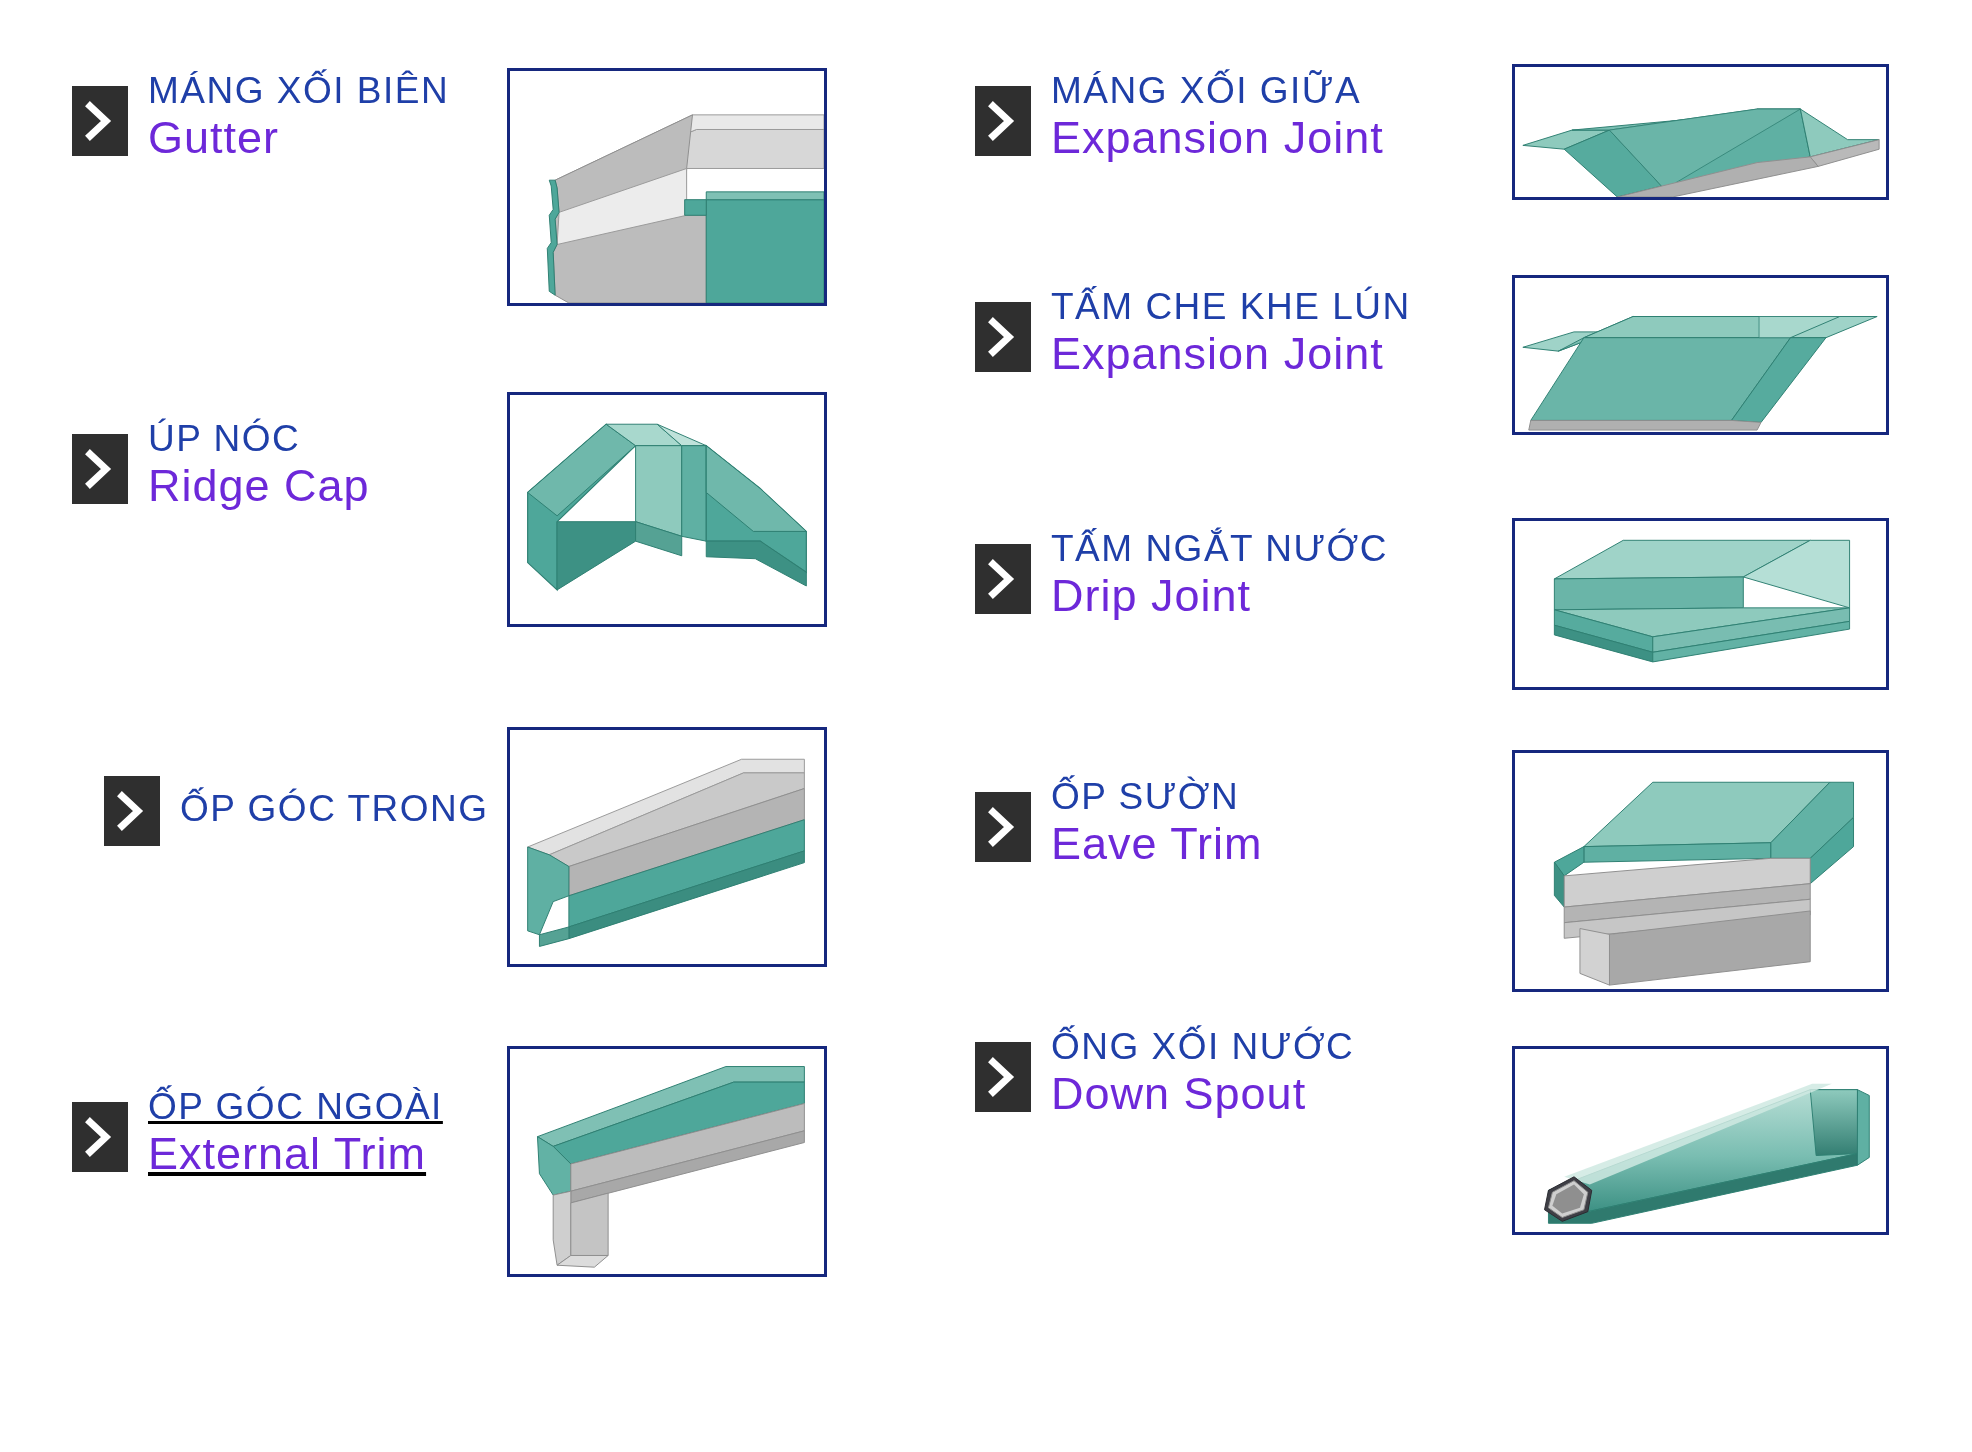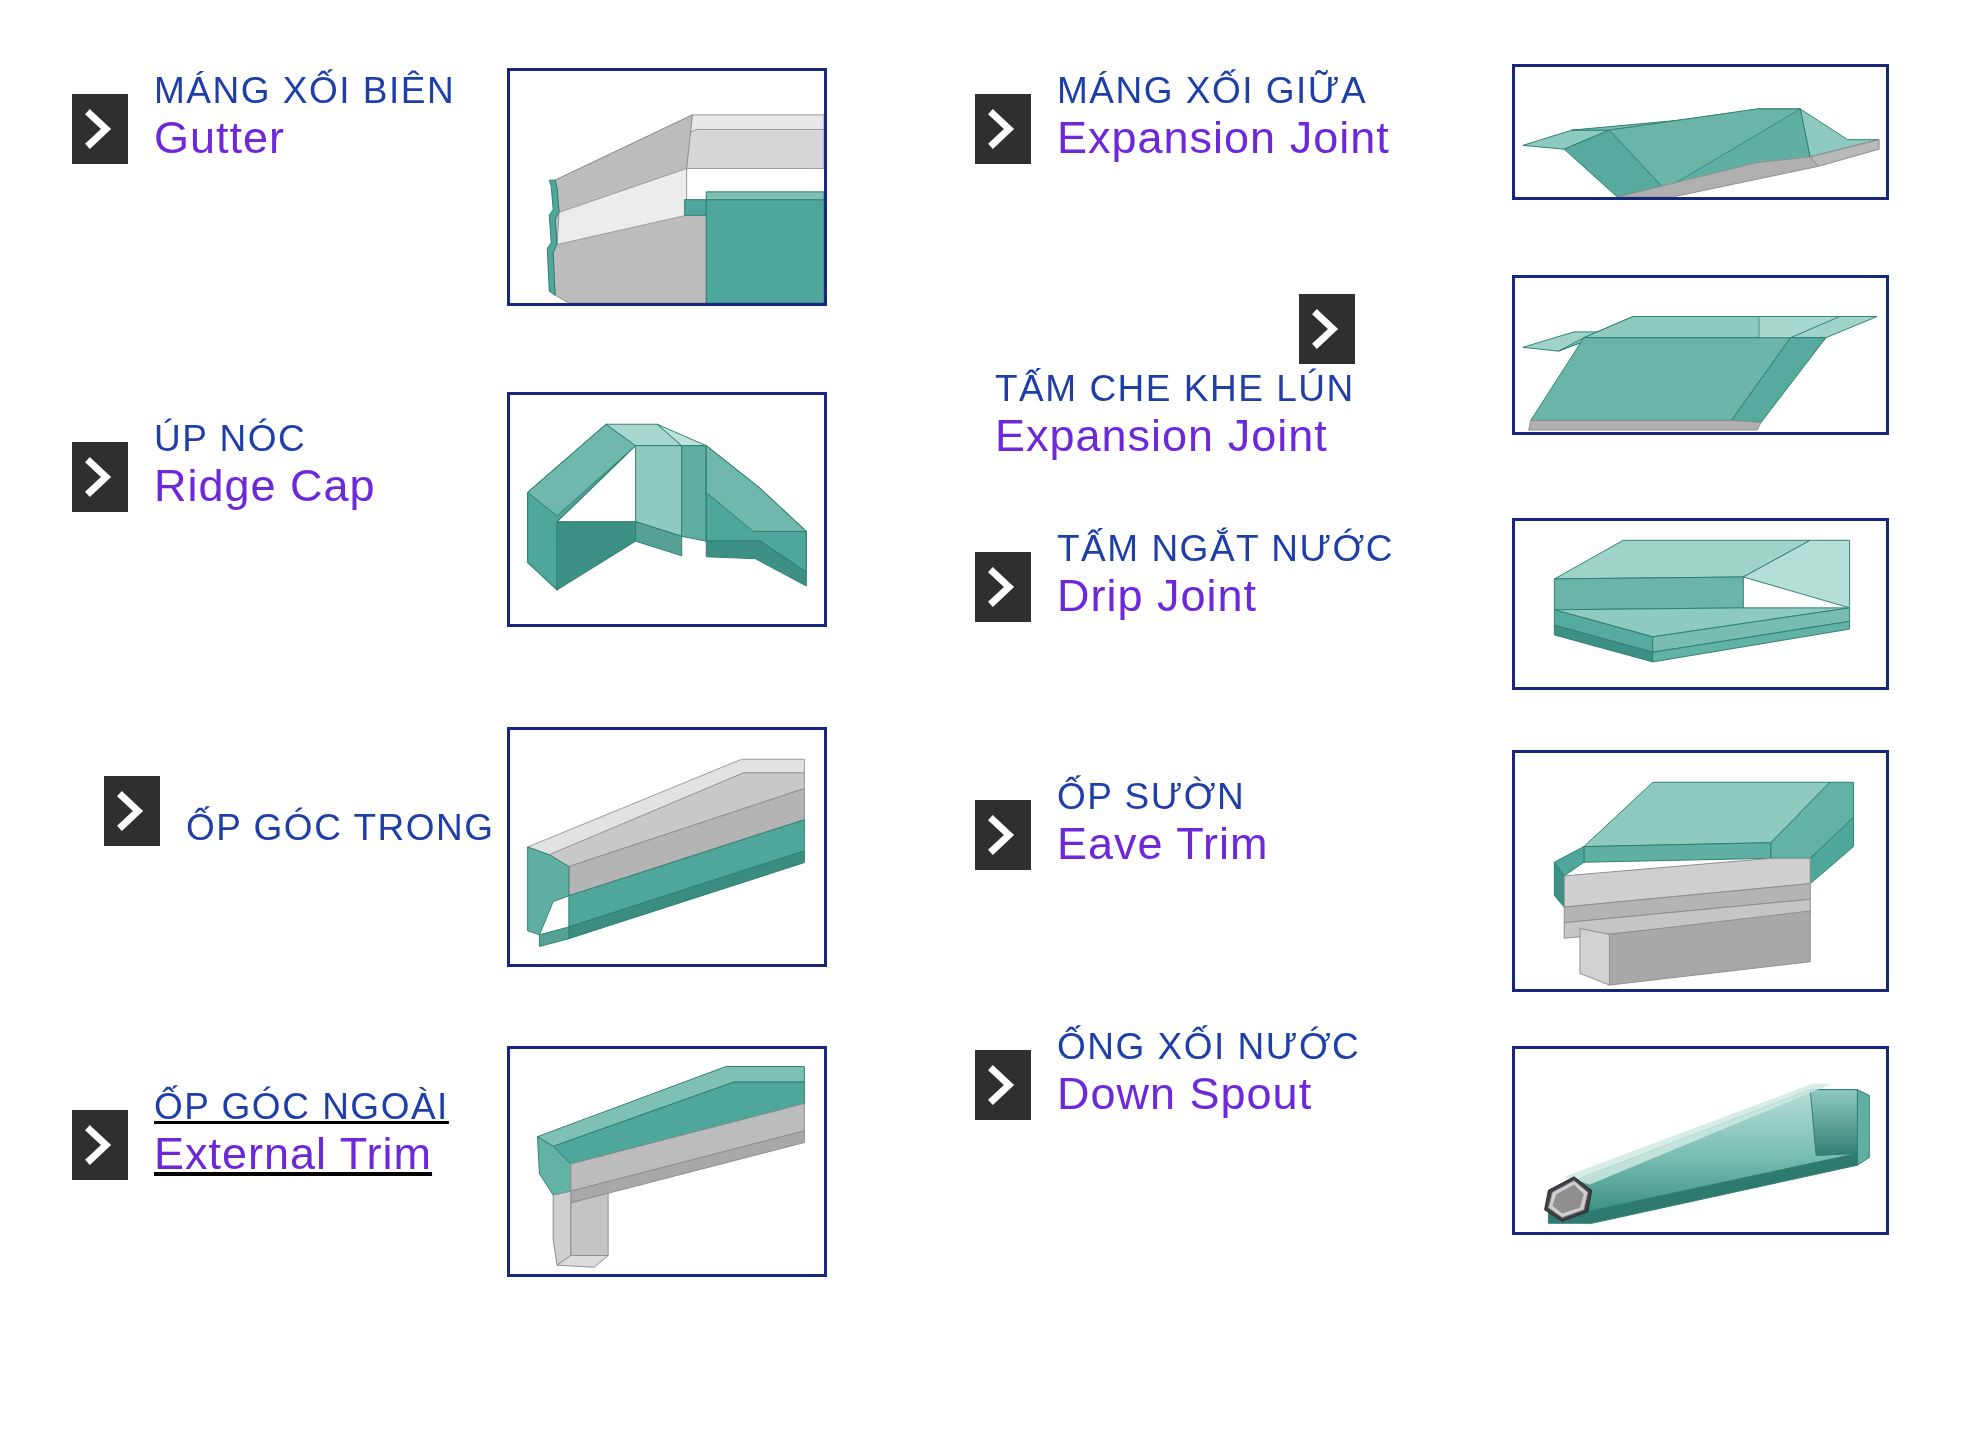--- a/index.html
+++ b/index.html
@@ -5,21 +5,21 @@
   html,body{margin:0;padding:0;}
   body{
     width:1972px;height:1452px;
     background:#ffffff;
     font-family:"Liberation Sans", sans-serif;
     overflow:hidden;
     position:relative;
   }
   .sheet{position:relative;width:1972px;height:1452px;}
 
-  .item{position:absolute;display:flex;align-items:flex-end;gap:6px;}
+  .item{position:absolute;display:flex;align-items:center;}
 
   .chev{
     width:56px;height:70px;
     background:#2f2f2f;
     flex:0 0 auto;
     position:relative;
     margin-top:6px;
   }
   .chev svg{position:absolute;left:0;top:0;}
 
@@ -206,21 +206,21 @@
       <polygon points="58,66 96,66 246,44 290,44" fill="#79bdb1" stroke="#2e7f72" stroke-width="1"></polygon>
       <polygon points="96,66 246,44 290,44 152,128" fill="#6ab5a8" stroke="#2e7f72" stroke-width="0.8"></polygon>
 
       <polygon points="290,44 338,76 370,76 300,94" fill="#8ecabd" stroke="#2e7f72" stroke-width="1"></polygon>
       <polygon points="300,94 370,76 370,86 308,104" fill="#b9b9b9" stroke="#8e8e8e" stroke-width="1"></polygon>
 
       <polygon points="104,136 246,100 300,94 308,104 160,136" fill="#b0b0b0" stroke="#8e8e8e" stroke-width="1"></polygon>
     </svg>
   </div>
 
-  <div class="item" style="left:975px;top:288px;flex-direction:column;">
+  <div class="item" style="left:975px;top:288px;">
     <div class="chev">
       <svg viewBox="0 0 56 70" width="56" height="70" aria-hidden="true">
         <polyline points="18,20 34,35 18,50" fill="none" stroke="#ffffff" stroke-width="7" stroke-linecap="square"></polyline>
       </svg>
     </div>
     <div class="labels">
       <div class="vi">TẤM CHE KHE LÚN</div>
       <div class="en">Expansion Joint</div>
     </div>
   </div>

